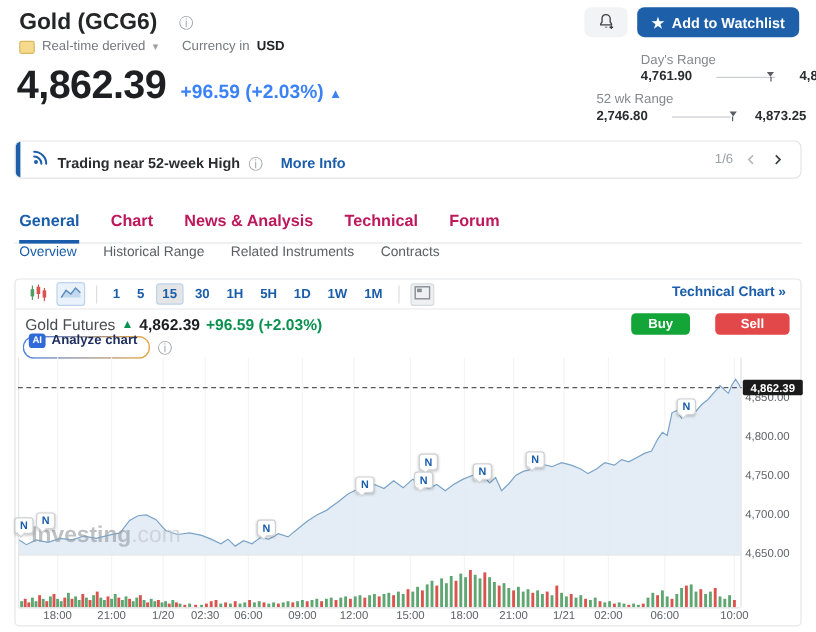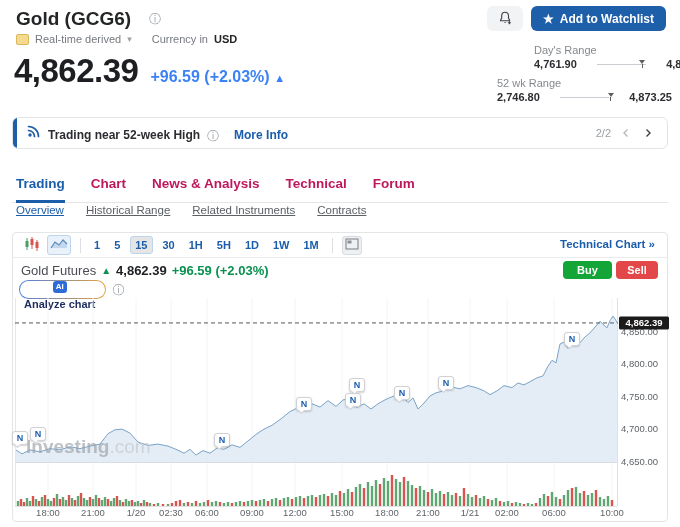--- a/index.html
+++ b/index.html
@@ -41,45 +41,45 @@
   .banner-text { font-size:12px; font-weight:bold; color:#2b2d30; }
   .more-info { font-size:12px; font-weight:bold; color:#1a5dab; text-decoration:none; margin-left:8px; }
   .banner-nav { display:flex; align-items:center; gap:8px; padding-right:12px; font-size:11px; color:#9aa0a6; }
   .chev { background:none; border:none; cursor:pointer; padding:2px; display:flex; }
 
   
   .tabs { position:absolute; left:12px; top:172px; width:656px; border-bottom:1px solid #e5e6e8; display:flex; gap:26px; padding-left:4px; }
   .tab { font-size:13.5px; font-weight:bold; color:#be185d; padding:4px 0 9px; cursor:pointer; }
   .tab.active { color:#1a5dab; border-bottom:3px solid #1a5dab; margin-bottom:-1px; }
   .subtabs { position:absolute; left:16px; top:204px; display:flex; gap:22px; }
-  .subtab { font-size:11.5px; color:#5c6065; cursor:pointer;text-decoration:underline; }
+  .subtab { font-size:11.5px; color:#5c6065; cursor:pointer; }
   .subtab.active { color:#1a5dab; }
 
   
   .widget { position:absolute; left:12px; top:232px; width:656px; height:290px; border:1px solid #e4e5e7; border-radius:4px; background:#fff; }
   .toolbar { position:absolute; left:0; top:0; width:100%; height:25px; border-bottom:1px solid #ececee; display:flex; align-items:center; gap:6px; padding:0 10px; }
   .tool-icon-btn { background:none; border:none; cursor:pointer; display:flex; align-items:center; padding:1px; }
   .tool-box { background:#e9f1fa; border:1px solid #bcd4ec; border-radius:3px; padding:1px 2px; }
   .tool-box.gray { background:#eef0f2; border:1px solid #d8dbde; }
   .vdiv { width:1px; height:15px; background:#dcdee1; margin:0 3px; }
   .tf { font-size:11px; font-weight:bold; color:#1a5dab; background:none; border:none; cursor:pointer; padding:2px 4px; font-family:inherit; }
   .tf.active { border:1px solid #bcd4ec; background:#e5e5e5; border-radius:3px; }
   .tech-link { position:absolute; right:12px; top:5px; font-size:11.5px; font-weight:bold; color:#1a5dab; text-decoration:none; }
 
   .chart-head { position:absolute; left:0; top:26px; width:100%; height:22px; display:flex; align-items:center; padding:0 8px; gap:5px; }
   .ch-name { font-size:13px; color:#4a4d52; }
   .ch-arrow { font-size:10px; color:#0a9150; }
   .ch-price { font-size:13px; font-weight:bold; color:#1d1f22; }
   .ch-chg { font-size:13px; font-weight:bold; color:#0a9150; }
-  .trade-btns { position:absolute; right:9px; top:28px; display:flex; gap:4px;align-items:center; }
+  .trade-btns { position:absolute; right:9px; top:28px; display:flex; gap:21px;align-items:center; }
   .buy-btn { width:49px; height:18px; background:#13a538; color:#fff; border:none; border-radius:4px; font-size:11px; font-weight:bold; cursor:pointer; font-family:inherit; }
-  .sell-btn { width:42px; height:18px; background:#e2484a; color:#fff; border:none; border-radius:4px; font-size:11px; font-weight:bold; cursor:pointer; font-family:inherit; }
+  .sell-btn { width:62px; height:18px; background:#e2484a; color:#fff; border:none; border-radius:4px; font-size:11px; font-weight:bold; cursor:pointer; font-family:inherit; }
 
   .analyze-row { position:absolute; left:6px; top:47px; display:flex; align-items:center; gap:7px; }
-  .analyze-pill { display:flex; align-items:center; gap:5px; height:19px; padding:0 9px 11px 4px; border:1px solid transparent; border-radius:11px; background:linear-gradient(#fff,#fff) padding-box, linear-gradient(90deg,#4a7fe0,#e8a33d) border-box; cursor:pointer; font-family:inherit;flex-direction:column; }
+  .analyze-pill { display:flex; align-items:center; gap:5px; height:19px; padding:0 9px 11px 4px; border:1px solid transparent; border-radius:11px; background:linear-gradient(#fff,#fff) padding-box, linear-gradient(90deg,#4a7fe0,#e8a33d) border-box; cursor:pointer; font-family:inherit; }
   .ai-badge { background:#2f6bd8; color:#fff; font-size:8px; font-weight:bold; border-radius:3px; padding:2px 3px; line-height:1; }
   .analyze-label { font-size:11px; font-weight:bold; color:#1d2e5e; }
 
   
   #chart-svg { position:absolute; left:0; top:0; pointer-events:none; }
   .chart-canvas { position:absolute; left:15px; top:296px; width:602px; height:211px; cursor:crosshair; }
   .watermark { position:absolute; left:26px; top:436px; font-size:19px; font-weight:bold; color:#9aa0a6; opacity:0.65; pointer-events:none; }
   .watermark .dotcom { color:#c2c6cb; font-weight:normal; }
   .n-badge { position:absolute; width:16px; height:14px; background:#fff; border:1px solid #cfd1d4; border-radius:3px; box-shadow:0 1px 2px rgba(0,0,0,0.18); font-size:9px; font-weight:bold; color:#1a5dab; text-align:center; line-height:13px; cursor:pointer; }
   .n-badge::after { content:""; position:absolute; left:2px; bottom:-3px; width:5px; height:5px; background:#fff; border-right:1px solid #cfd1d4; border-bottom:1px solid #cfd1d4; transform:rotate(45deg); box-sizing:border-box; }
@@ -155,36 +155,36 @@
         <svg width="14" height="14" viewBox="0 0 14 14">
             <circle cx="3" cy="11" r="1.7" fill="#1e5fa9"></circle>
             <path d="M1.5 6.5a6 6 0 0 1 6 6M1.5 2.5a10 10 0 0 1 10 10" fill="none" stroke="#1e5fa9" stroke-width="1.7" stroke-linecap="round"></path>
           </svg>
       </span>
       <span class="banner-text">Trading near 52-week High</span>
       <span class="info-i">ⓘ</span>
       <a class="more-info" href="#">More Info</a>
     </div>
     <div class="banner-nav">
-      <span>2/2</span>
+      <span>1/6</span>
       <button class="chev">
           <svg width="10" height="10" viewBox="0 0 10 10">
             <path d="M6.5 1.5 3 5l3.5 3.5" fill="none" stroke="#b6b9bd" stroke-width="1.4"></path>
           </svg>
         </button>
       <button class="chev">
           <svg width="10" height="10" viewBox="0 0 10 10">
             <path d="M3.5 1.5 7 5 3.5 8.5" fill="none" stroke="#3c4044" stroke-width="1.4"></path>
           </svg>
         </button>
     </div>
   </div>
 
   <div class="tabs">
-    <span class="tab active">Trading</span>
+    <span class="tab active">General</span>
     <span class="tab">Chart</span>
     <span class="tab">News &amp; Analysis</span>
     <span class="tab">Technical</span>
     <span class="tab">Forum</span>
   </div>
   <div class="subtabs">
     <span class="subtab active">Overview</span>
     <span class="subtab">Historical Range</span>
     <span class="subtab">Related Instruments</span>
     <span class="subtab">Contracts</span>

